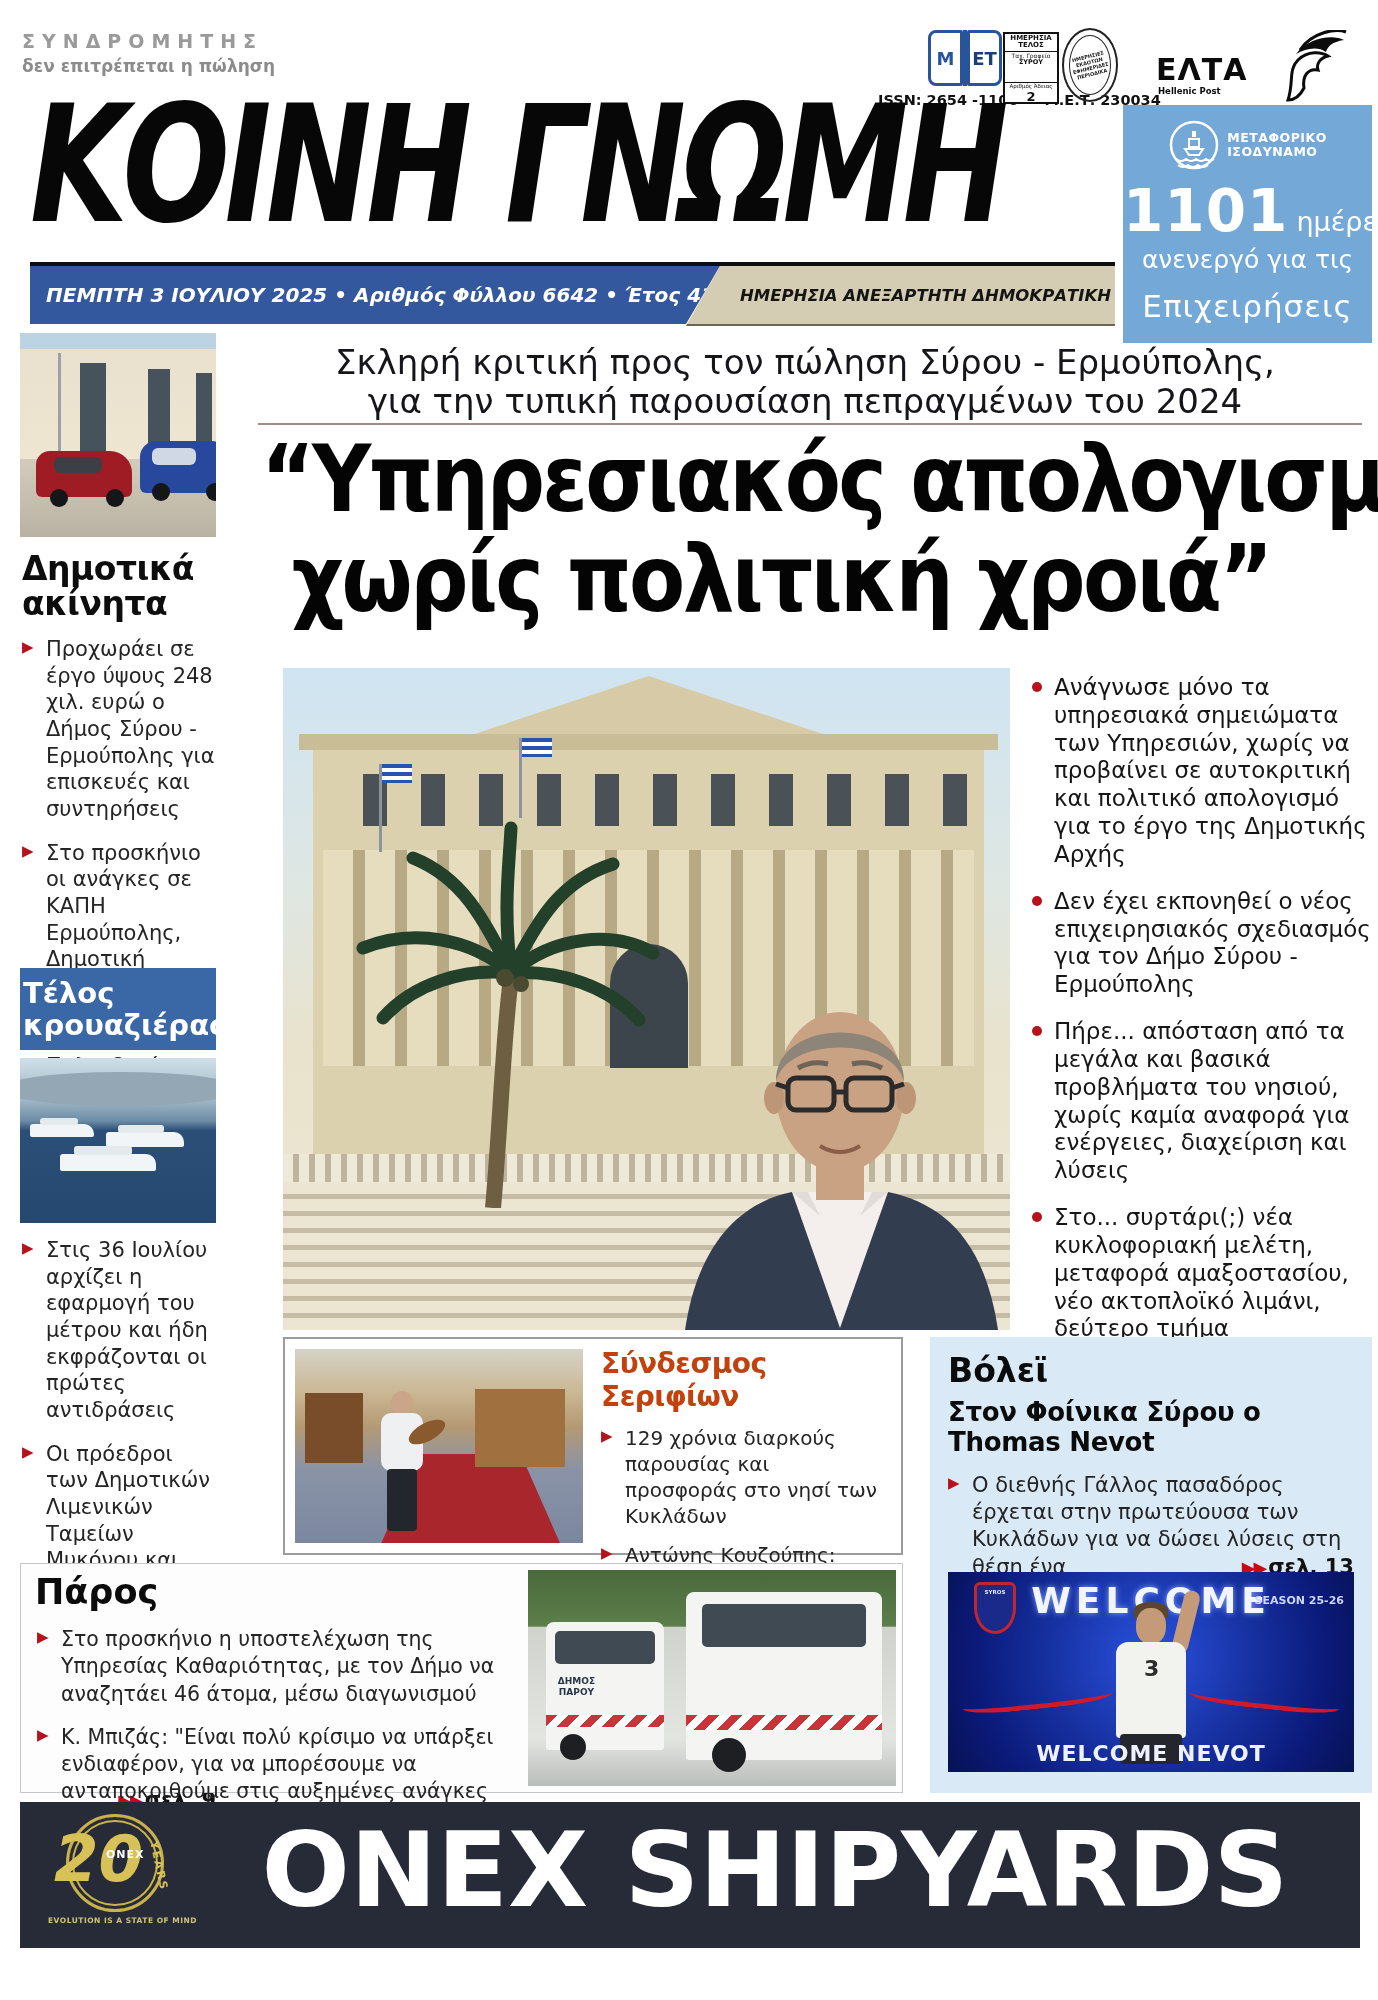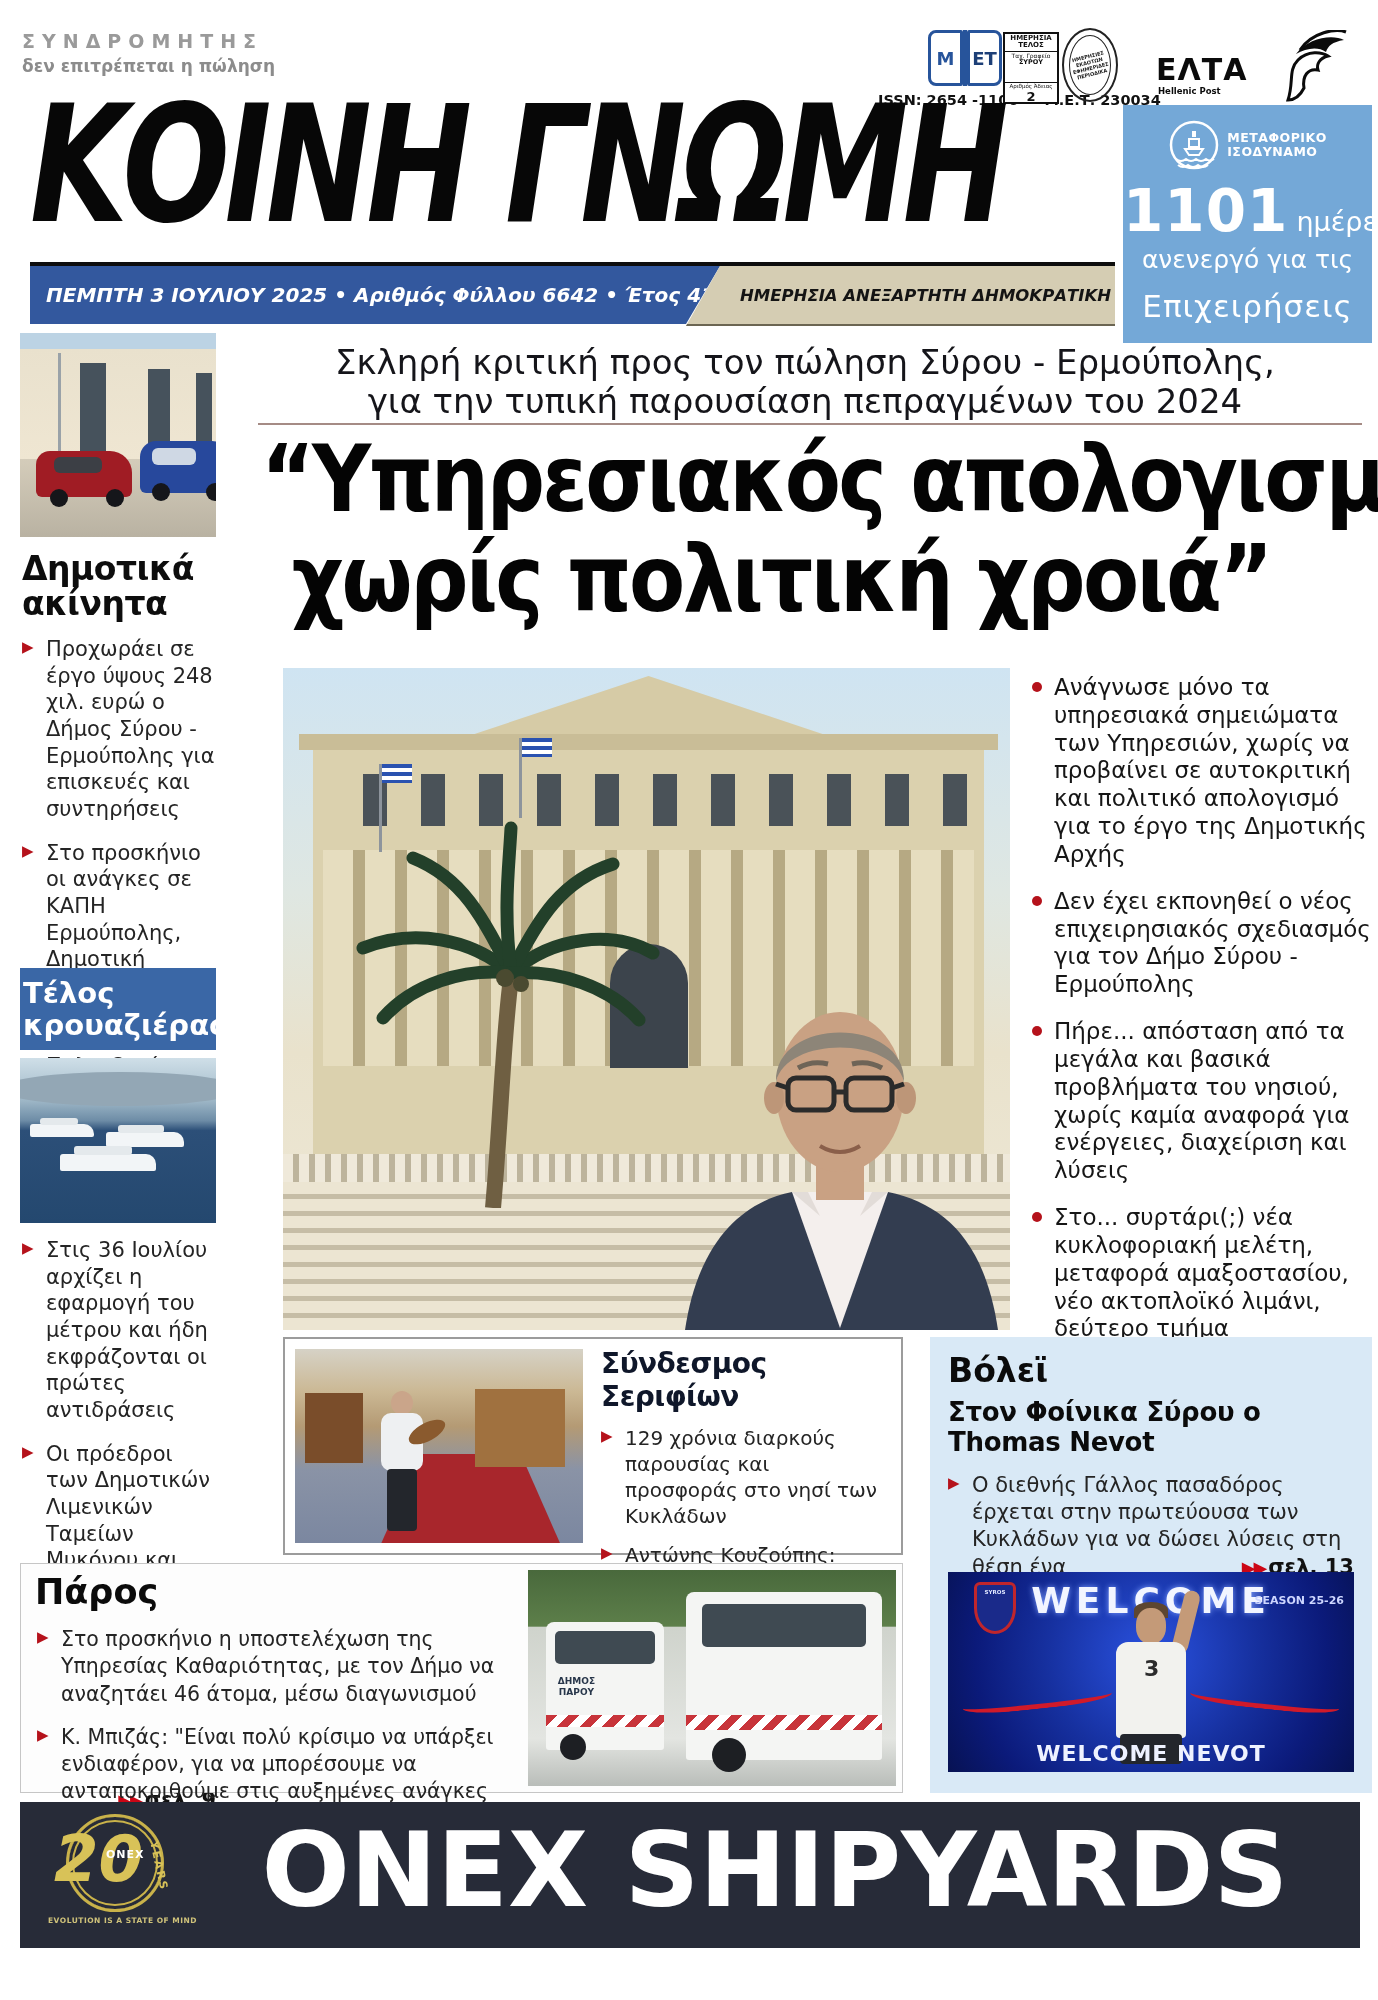--- a/index.html
+++ b/index.html
@@ -109,21 +109,21 @@
   
   .serifos{position:absolute;left:283px;top:1337px;width:620px;height:218px;border:2px solid #9c9c9c;box-sizing:border-box;background:#fff;}
   .serifos .photo{position:absolute;left:10px;top:10px;width:288px;height:194px;background:linear-gradient(180deg,#d6d2c6 0%,#cbb894 22%,#b49a74 40%,#8a93a6 62%,#7b87a0 100%);overflow:hidden;}
   .serifos .carpet{position:absolute;left:30%;bottom:0;width:62%;height:46%;background:#a8262c;clip-path:polygon(22% 0,78% 0,100% 100%,0 100%);}
   .serifos .stall{position:absolute;background:#7a4d2a;}
   .serifos .figure-head{position:absolute;left:96px;top:42px;width:22px;height:24px;background:#caa58a;border-radius:50%;}
   .serifos .figure-body{position:absolute;left:86px;top:64px;width:42px;height:58px;background:#eef0f2;border-radius:10px;}
   .serifos .figure-legs{position:absolute;left:92px;top:120px;width:30px;height:62px;background:#23262c;border-radius:4px;}
   .serifos .lute{position:absolute;left:112px;top:74px;width:40px;height:18px;background:#8a5a2e;border-radius:50%;transform:rotate(-28deg);}
   .serifos .txt{position:absolute;left:316px;top:8px;right:14px;}
-  .serifos .title{font-size:28px;font-weight:900;color:#0f172a;margin-bottom:12px;letter-spacing:-.5px;}
+  .serifos .title{font-size:28px;font-weight:900;color:#c2410c;margin-bottom:12px;letter-spacing:-.5px;}
   .serifos .sb-item{font-size:20px;margin-bottom:13px;line-height:1.3;}
 
   
   .volley{position:absolute;left:930px;top:1337px;width:442px;height:456px;background:#d9e9f6;box-sizing:border-box;padding:14px 18px;}
   .volley .sec{font-size:33px;font-weight:900;color:#0b0b0b;}
   .volley .title{font-size:26px;font-weight:900;color:#0b0b0b;line-height:1.15;margin-top:8px;letter-spacing:-.3px;}
   .volley .sb-item{font-size:21px;margin-top:14px;margin-bottom:0;line-height:1.3;}
   .v-img{position:absolute;left:18px;top:235px;width:406px;height:200px;background:radial-gradient(circle at 50% 42%,#2a52e0 0%,#16309f 45%,#0b1a7a 75%,#071253 100%);overflow:hidden;color:#fff;}
   .v-img .welcome{position:absolute;left:0;right:0;top:8px;text-align:center;font-size:36px;font-weight:700;letter-spacing:5px;color:#f2f5ff;text-shadow:0 0 6px #7fa0ff;}
   .v-img .season{position:absolute;right:10px;top:22px;font-size:11px;font-weight:bold;color:#cdd6ff;}

